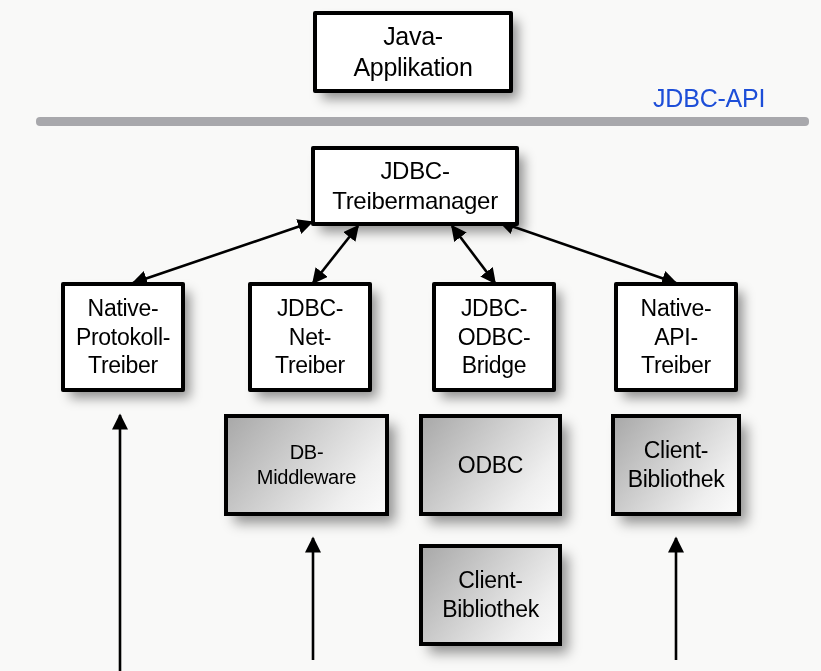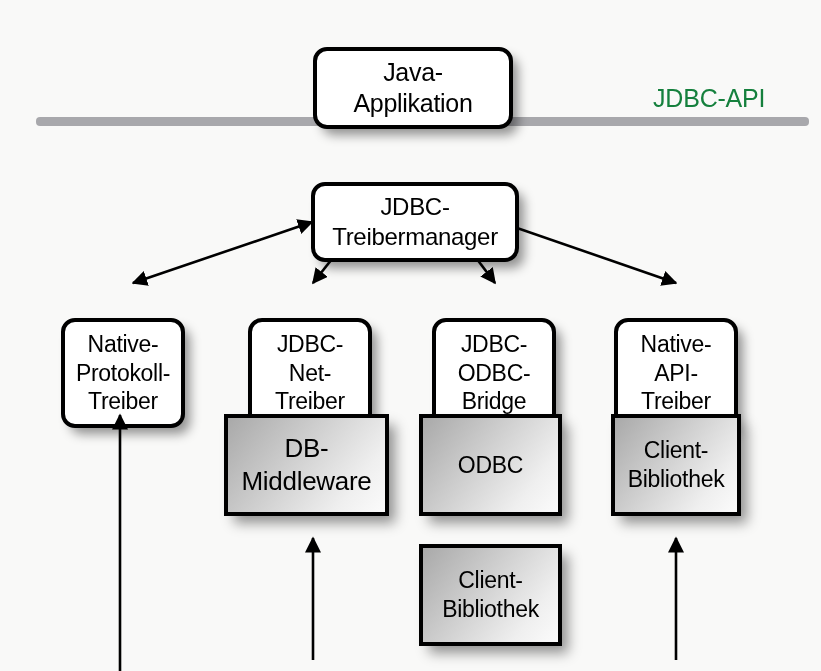--- a/index.html
+++ b/index.html
@@ -14,31 +14,30 @@
     background: #f9f9f8;
     font-family: "Liberation Sans", sans-serif;
     overflow: hidden;
   }
   
   .rbox {
     position: absolute;
     box-sizing: border-box;
     background: #ffffff;
     border: 4px solid #000000;
-    border-radius: 14px;
+    border-radius: 2px;
     display: flex;
     align-items: center;
     justify-content: center;
     text-align: center;
     color: #000;
     line-height: 1.24;
     letter-spacing: -0.3px;
     box-shadow: 7px 8px 11px -2px rgba(0,0,0,0.42);
     z-index: 5;
-    margin-top: 36px;
   }
   .rbox .txt { white-space: pre-line; }
 
   
   .gbox {
     position: absolute;
     box-sizing: border-box;
     border: 4px solid #000000;
     border-radius: 0;
     background: linear-gradient(128deg, #a9a9a9 0%, #bdbdbd 22%, #d8d8d8 52%, #efefef 78%, #fbfbfb 100%);
@@ -56,21 +55,21 @@
 
   
   #api-bar {
     position: absolute;
     background: #a8a8ac;
     border-radius: 4px;
     z-index: 2;
   }
   #api-label {
     position: absolute;
-    color: #15803d;
+    color: #1d4ed8;
     white-space: nowrap;
     letter-spacing: -0.2px;
     z-index: 3;
   }
 
   
   #arrows {
     position: absolute;
     left: 0; top: 0;
     width: 821px; height: 671px;
@@ -147,21 +146,21 @@
 ODBC-
 Bridge</span>
   </div>
 
   <div class="rbox" style="left:614px; top:282px; width:124px; height:110px; font-size:23px;">
     <span class="txt">Native-
 API-
 Treiber</span>
   </div>
 
-  <div class="gbox" style="left:224px; top:414px; width:165px; height:102px; font-size:26px;">
+  <div class="gbox" style="left:224px; top:414px; width:165px; height:102px; font-size:20px;">
     <span class="txt">DB-
 Middleware</span>
   </div>
 
   <div class="gbox" style="left:419px; top:414px; width:143px; height:102px; font-size:23px;text-align:center;">
     <span class="txt">ODBC</span>
   </div>
 
   <div class="gbox" style="left:611px; top:414px; width:130px; height:102px; font-size:23px;">
     <span class="txt">Client-

